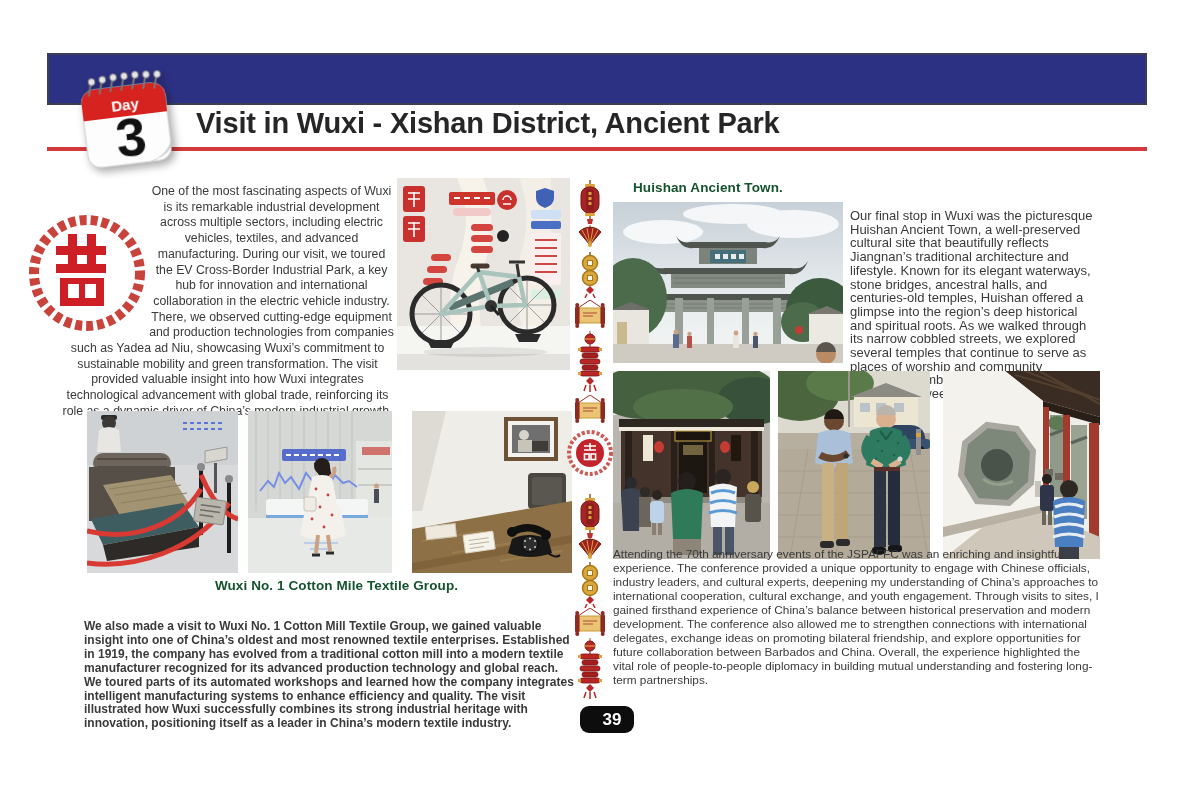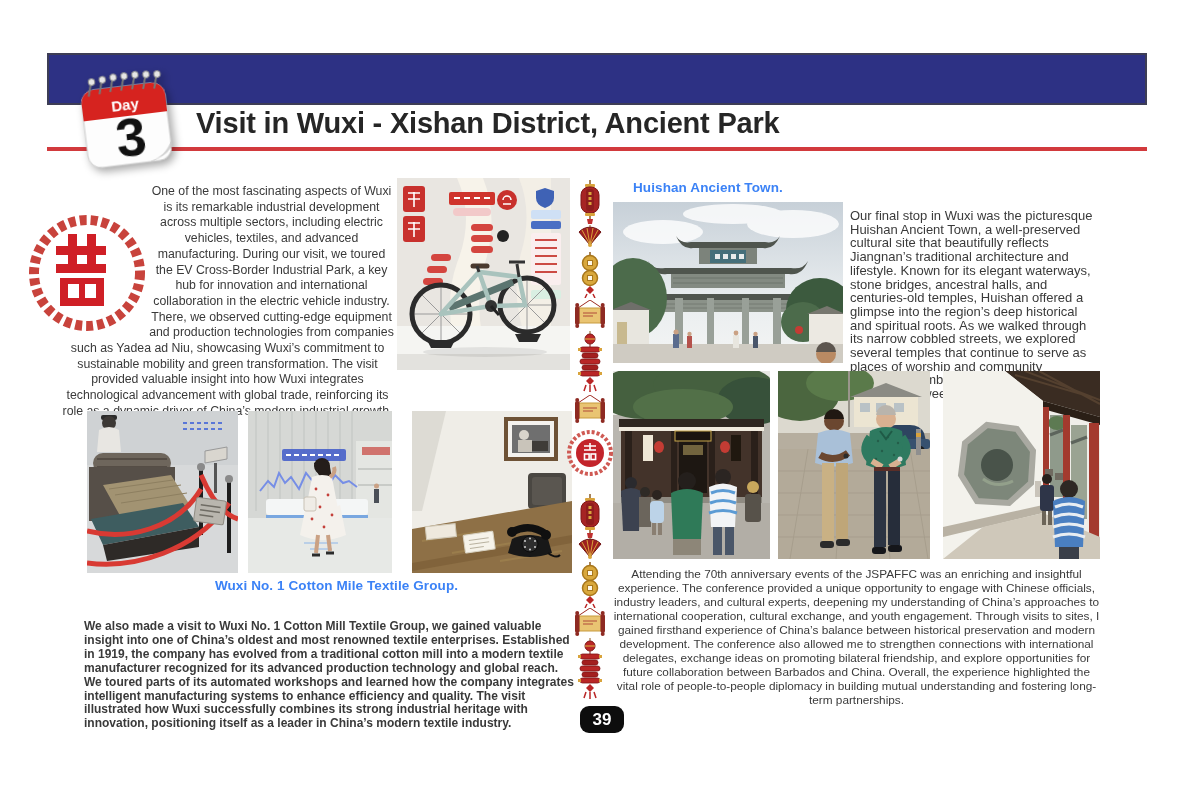--- a/index.html
+++ b/index.html
@@ -12,35 +12,35 @@
   .title{left:196px;top:107px;font-size:29px;font-weight:700;color:#262626;letter-spacing:-0.2px;white-space:nowrap;}
   .calendar{left:78px;top:72px;width:100px;height:98px;transform:rotate(-7deg);filter:drop-shadow(3px 4px 4px rgba(0,0,0,0.35));}
   .cal-svg text{font-family:"Liberation Sans","DejaVu Sans",sans-serif;}
   
   p{margin:0;}
   .para{color:#3a3a3a;}
   .para-intro{left:60px;top:184px;width:335px;font-size:12.3px;line-height:15.7px;text-align:center;}
   .seal-spacer{float:left;width:88px;height:122px;margin-top:30px;}
   .para-huishan{left:850px;top:201px;width:252px;font-size:13px;line-height:13.7px;margin-top:8px;}
   .para-textile{left:84px;top:620px;width:490px;font-size:12px;line-height:13.9px;font-weight:bold;}
-  .para-conf{left:613px;top:567px;width:487px;font-size:11.8px;line-height:14px;text-align:center;}
+  .para-conf{left:613px;top:547px;width:487px;font-size:11.8px;line-height:14px;}
   
-  .cap{font-weight:700;color:#3b82f6;font-size:13.5px;letter-spacing:0.1px;}
+  .cap{font-weight:700;color:#14532d;font-size:13.5px;letter-spacing:0.1px;}
   .cap-ev{left:397px;top:374px;width:200px;white-space:pre-line;line-height:17px;}
   .cap-huishan{left:633px;top:180px;}
   .cap-textile{left:94px;top:578px;width:485px;text-align:center;}
   
   .photo{position:absolute;overflow:hidden;background:#ddd;}
   .photo svg{display:block;}
   
   .chain{left:577px;top:178px;width:26px;height:530px;}
   .orn{position:absolute;left:50%;transform:translateX(-50%);}
   .seal-big{left:26px;top:212px;width:122px;height:122px;z-index:0;}
   .page-badge{left:580px;top:706px;width:44px;height:27px;background:#0d0d0d;border-radius:9px;
-              color:#fff;font-weight:700;font-size:17px;display:flex;align-items:center;justify-content:center;}
+              color:#fff;font-weight:700;font-size:17px;display:flex;align-items:center;justify-content:center;padding-left:10px;}
 </style>
 </head>
 <body>
 
 <div class="page">
 
   <svg width="0" height="0" style="position:absolute">
     <defs>
       <g id="sym-lantern">
         <path d="M12,0 v4" stroke="#8a5a20" stroke-width="1.5"></path>

